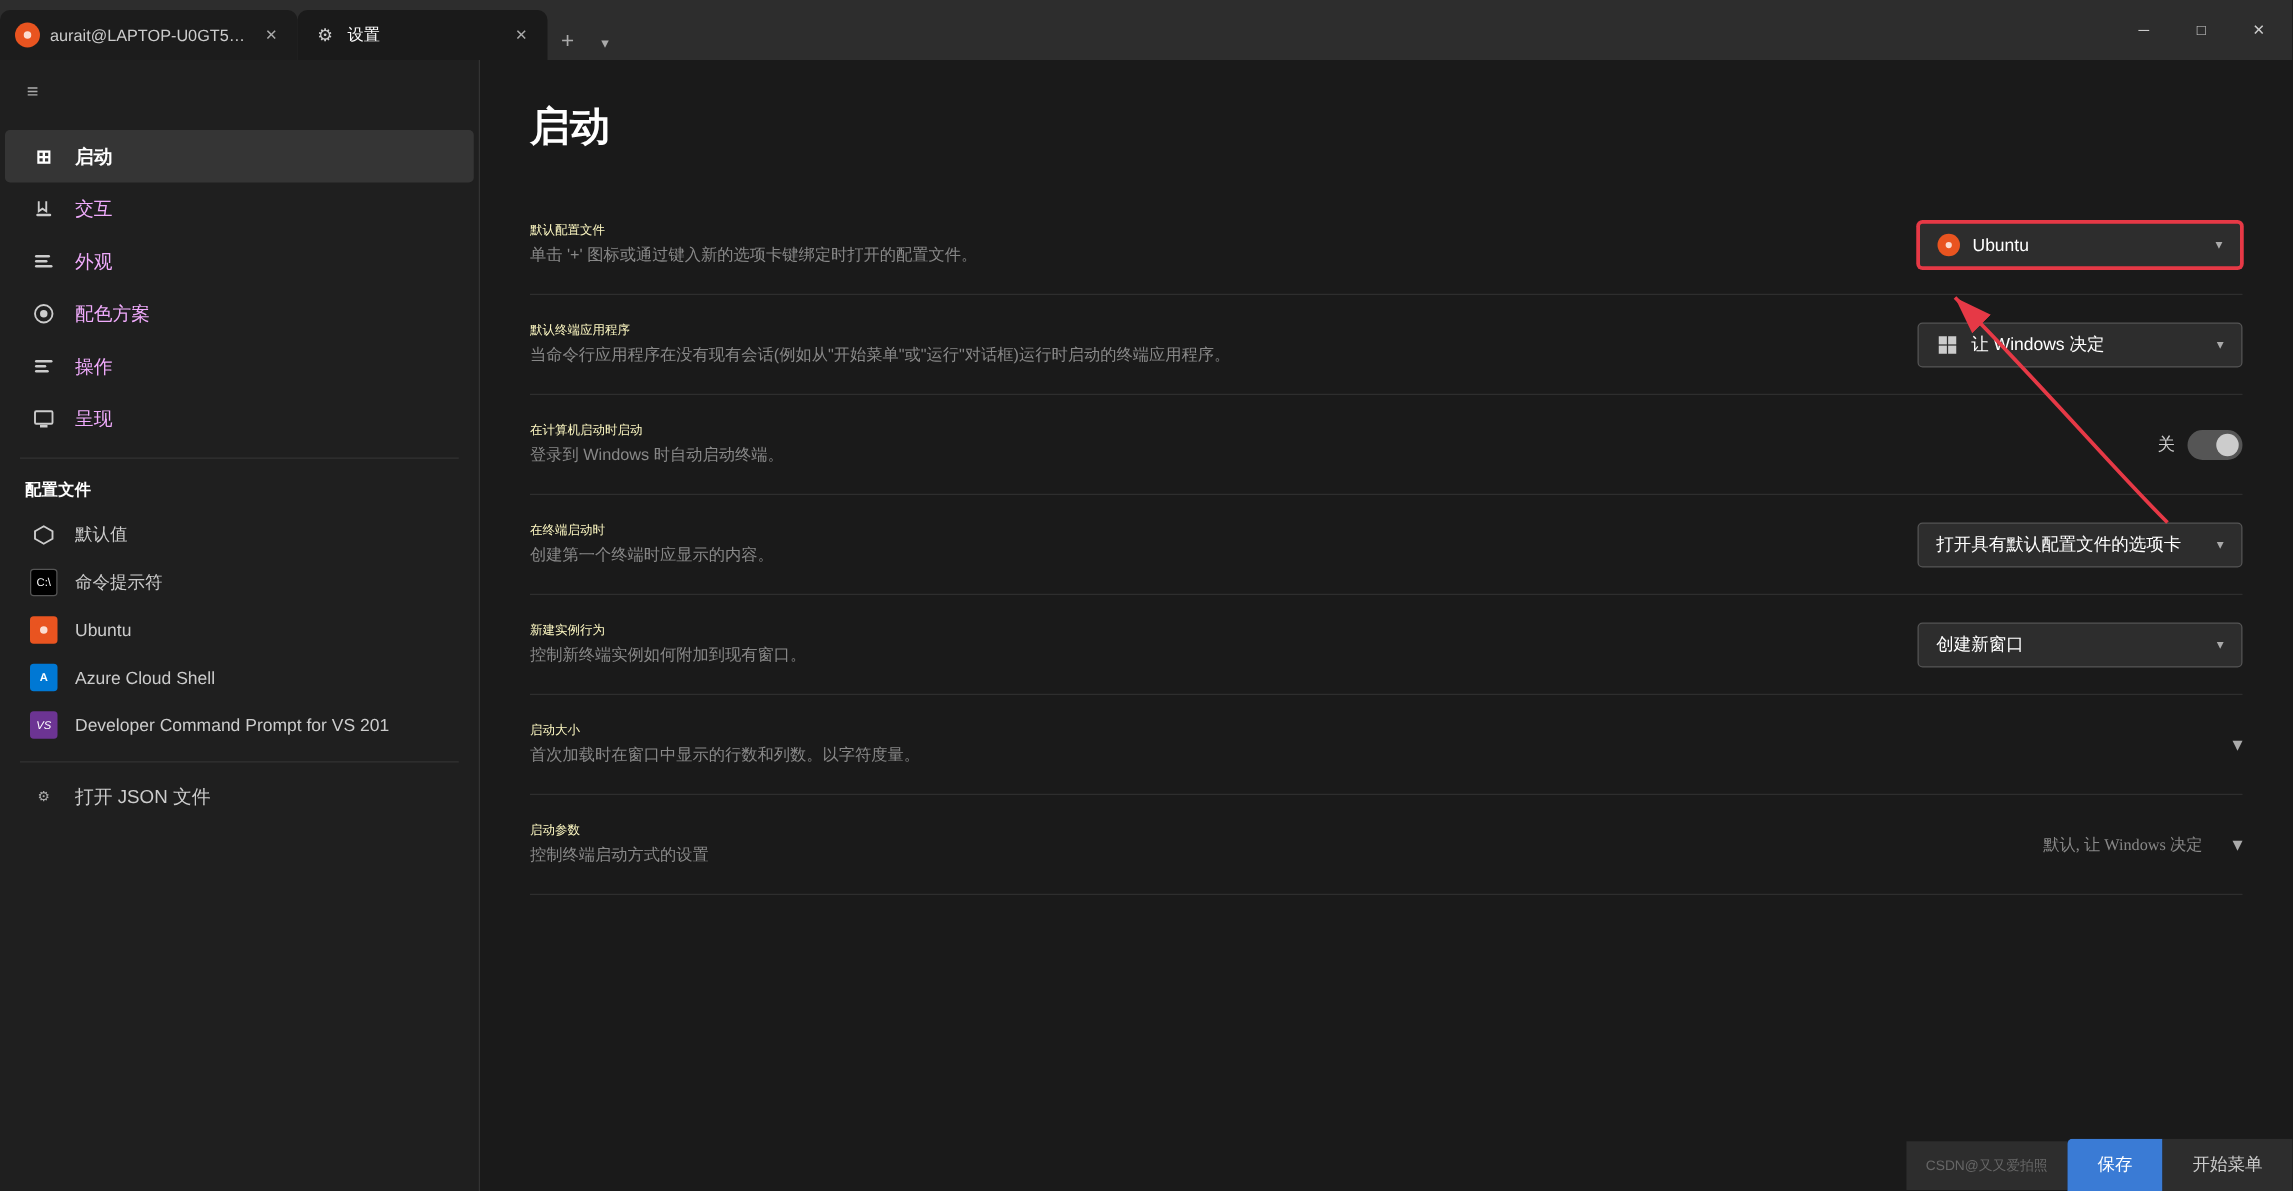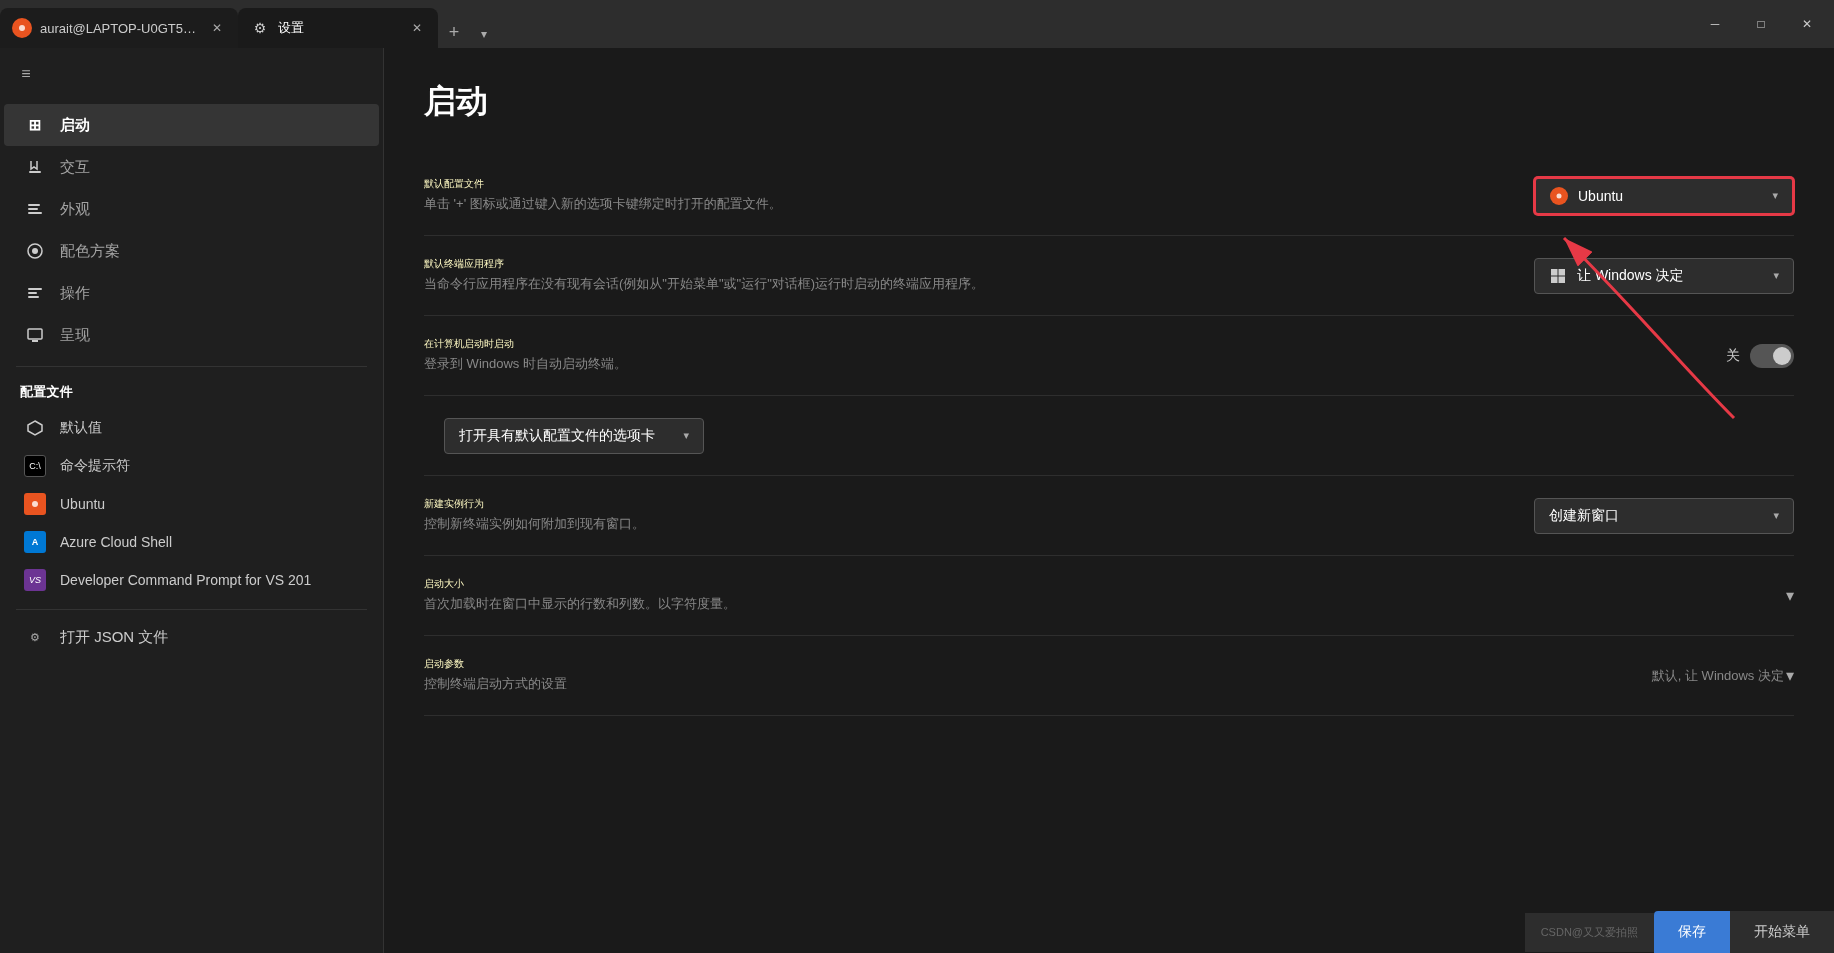--- a/index.html
+++ b/index.html
@@ -137,21 +137,21 @@
     }
     .sidebar-section {
       padding: 4px 0;
     }
     .sidebar-item {
       display: flex;
       align-items: center;
       padding: 10px 20px;
       gap: 14px;
       cursor: pointer;
-      color: #a3a3a3;
+      color: #f0abfc;
       font-size: 15px;
       border-radius: 4px;
       margin: 0 4px;
     }
     .sidebar-item.active {
       background: rgba(255,255,255,0.1);
       color: #ffffff;
       font-weight: 600;
     }
     .sidebar-item-icon {
@@ -560,20 +560,24 @@
         <div class="toggle-container">
           <span>关</span>
           <div class="toggle off">
             <div class="toggle-knob"></div>
           </div>
         </div>
       </div>
     </div>
 
     <div class="setting-row">
+      <div class="setting-info">
+        <div class="setting-label">在终端启动时</div>
+        <div class="setting-desc">创建第一个终端时应显示的内容。</div>
+      </div>
       <div class="setting-control">
         <div class="dropdown">
           <div class="dropdown-left">
             <span>打开具有默认配置文件的选项卡</span>
           </div>
           <span class="dropdown-arrow">▾</span>
         </div>
       </div>
     </div>
 
@@ -600,21 +604,21 @@
       <div class="setting-control">
         <span class="dropdown-arrow" style="font-size:16px;color:#aaa;cursor:pointer;">▾</span>
       </div>
     </div>
 
     <div class="setting-row">
       <div class="setting-info">
         <div class="setting-label">启动参数</div>
         <div class="setting-desc">控制终端启动方式的设置</div>
       </div>
-      <div class="setting-control" style="gap:2px;">
+      <div class="setting-control" style="gap:24px;font-family:Liberation Serif, serif;">
         <span style="color:#888;font-size:13px;">默认, 让 Windows 决定</span>
         <span class="dropdown-arrow" style="font-size:16px;color:#aaa;cursor:pointer;">▾</span>
       </div>
     </div>
 
     <svg class="red-arrow-container" viewBox="0 0 600 250" preserveAspectRatio="none">
       <defs>
         <marker id="arrowhead" markerWidth="10" markerHeight="7" refX="10" refY="3.5" orient="auto">
           <polygon points="0 0, 10 3.5, 0 7" fill="#e63946"></polygon>
         </marker>

